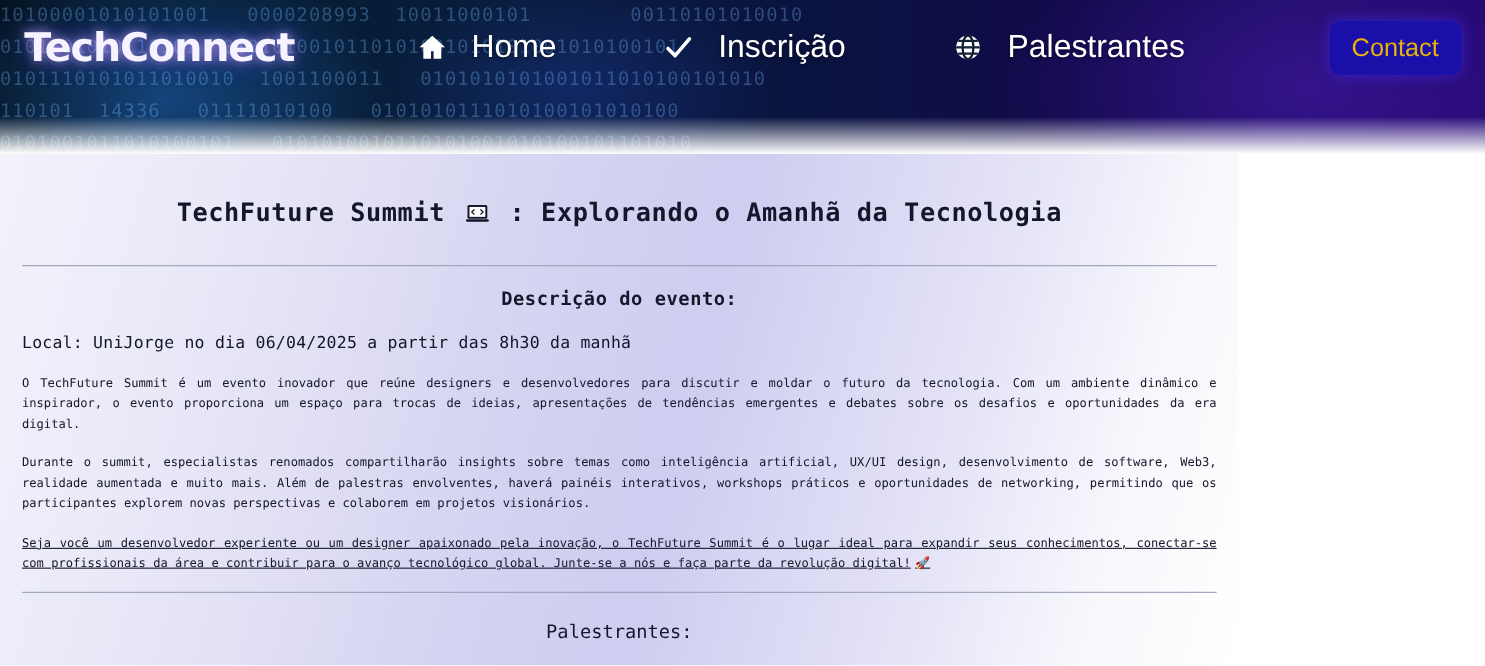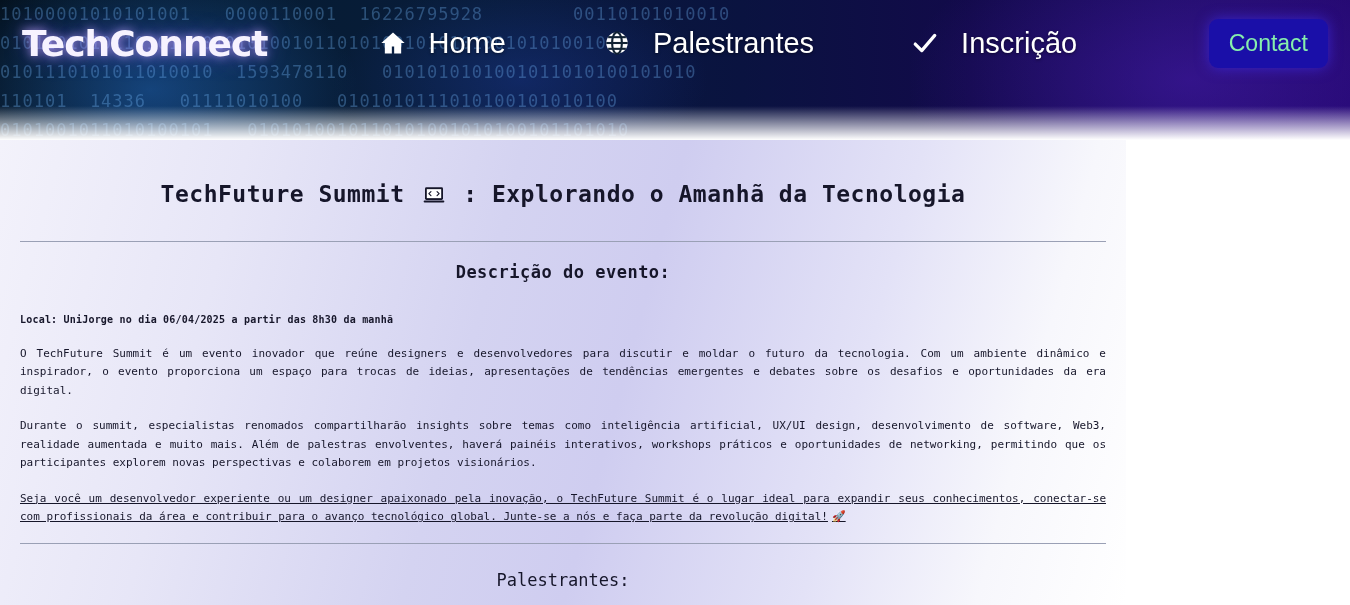--- a/index.html
+++ b/index.html
@@ -100,21 +100,21 @@
   }
   .nav-icon {
     display: inline-flex;
     align-items: center;
     justify-content: center;
     width: 30px;
     height: 30px;
   }
   .contact-btn {
     background: #1a0fa8;
-    color: #86efac;
+    color: #eab308;
     font-size: 23px;
     border: none;
     border-radius: 9px;
     padding: 11px 20px;
     cursor: pointer;
     box-shadow: 0 0 14px rgba(60,40,220,0.8);
     white-space: nowrap;
   }
 
   
@@ -145,25 +145,25 @@
   .rule {
     border: none;
     border-top: 1px solid #9aa0b5;
     margin: 0 0 20px 0;
   }
   .section-label {
     text-align: center;
     font-size: 17px;
     font-weight: bold;
     letter-spacing: 0.5px;
-    margin-bottom: 32px;
+    margin-bottom: 20px;
   }
   .meta-line {
-    font-size: 10px;
-    font-weight: bold;
+    font-size: 15px;
+    font-weight: normal;
     letter-spacing: 0.2px;
     margin-bottom: 20px;
   }
   .para {
     font-size: 11px;
     line-height: 18.5px;
     letter-spacing: 0px;
     margin-bottom: 17px;
     text-align: justify;
   }
@@ -182,62 +182,62 @@
   }
 </style>
 </head>
 <body>
 
 <header class="site-header">
   <div class="glow-left"></div>
   <div class="glow-mid"></div>
   <div class="glow-right"></div>
 
-  <div class="binary-layer"><span>10100001010101001   0000110001  16226795928        00110101010010</span>
+  <div class="binary-layer"><span>10100001010101001   0000208993  10011000101        00110101010010</span>
 <span>0101101010110101  0101010010110101001010101001010100101</span>
-<span>0101110101011010010  1593478110   0101010101001011010100101010</span>
+<span>0101110101011010010  1001100011   0101010101001011010100101010</span>
 <span>110101  14336   01111010100   0101010111010100101010100</span>
 <span>0101001011010100101   0101010010110101001010100101101010</span></div>
 
   <nav class="nav-bar">
     <div class="brand">TechConnect</div>
 
     <div class="nav-links">
 
       <a class="nav-link" href="#">
         <span class="nav-icon">
           <svg width="30" height="28" viewBox="0 0 24 24" fill="#ffffff">
               <path d="M12 3 2 12h3v9h6v-6h2v6h6v-9h3z"></path>
             </svg>
         </span>
         <span>Home</span>
+      </a>
+
+      <a class="nav-link" href="#">
+        <span class="nav-icon">
+          <svg width="30" height="26" viewBox="0 0 24 24" fill="none" stroke="#ffffff" stroke-width="3" stroke-linecap="round" stroke-linejoin="round">
+              <path d="M3 13l6 6L21 5"></path>
+            </svg>
+        </span>
+        <span>Inscrição</span>
       </a>
 
       <a class="nav-link" href="#">
         <span class="nav-icon">
           <svg width="28" height="28" viewBox="0 0 24 24" fill="none" stroke="#ffffff" stroke-width="1.8">
             <circle cx="12" cy="12" r="9.2" fill="#ffffff" stroke="none"></circle>
             <ellipse cx="12" cy="12" rx="4.2" ry="9.2" stroke="#123" fill="none"></ellipse>
             <line x1="2.8" y1="12" x2="21.2" y2="12" stroke="#123"></line>
             <line x1="4.4" y1="7" x2="19.6" y2="7" stroke="#123"></line>
             <line x1="4.4" y1="17" x2="19.6" y2="17" stroke="#123"></line>
           </svg>
         </span>
         <span>Palestrantes</span>
       </a>
 
-      <a class="nav-link" href="#">
-        <span class="nav-icon">
-          <svg width="30" height="26" viewBox="0 0 24 24" fill="none" stroke="#ffffff" stroke-width="3" stroke-linecap="round" stroke-linejoin="round">
-              <path d="M3 13l6 6L21 5"></path>
-            </svg>
-        </span>
-        <span>Inscrição</span>
-      </a>
-
     </div>
 
     <button class="contact-btn">Contact</button>
   </nav>
 
   <div class="header-bottom-fade"></div>
 </header>
 
 <main class="content">
 

